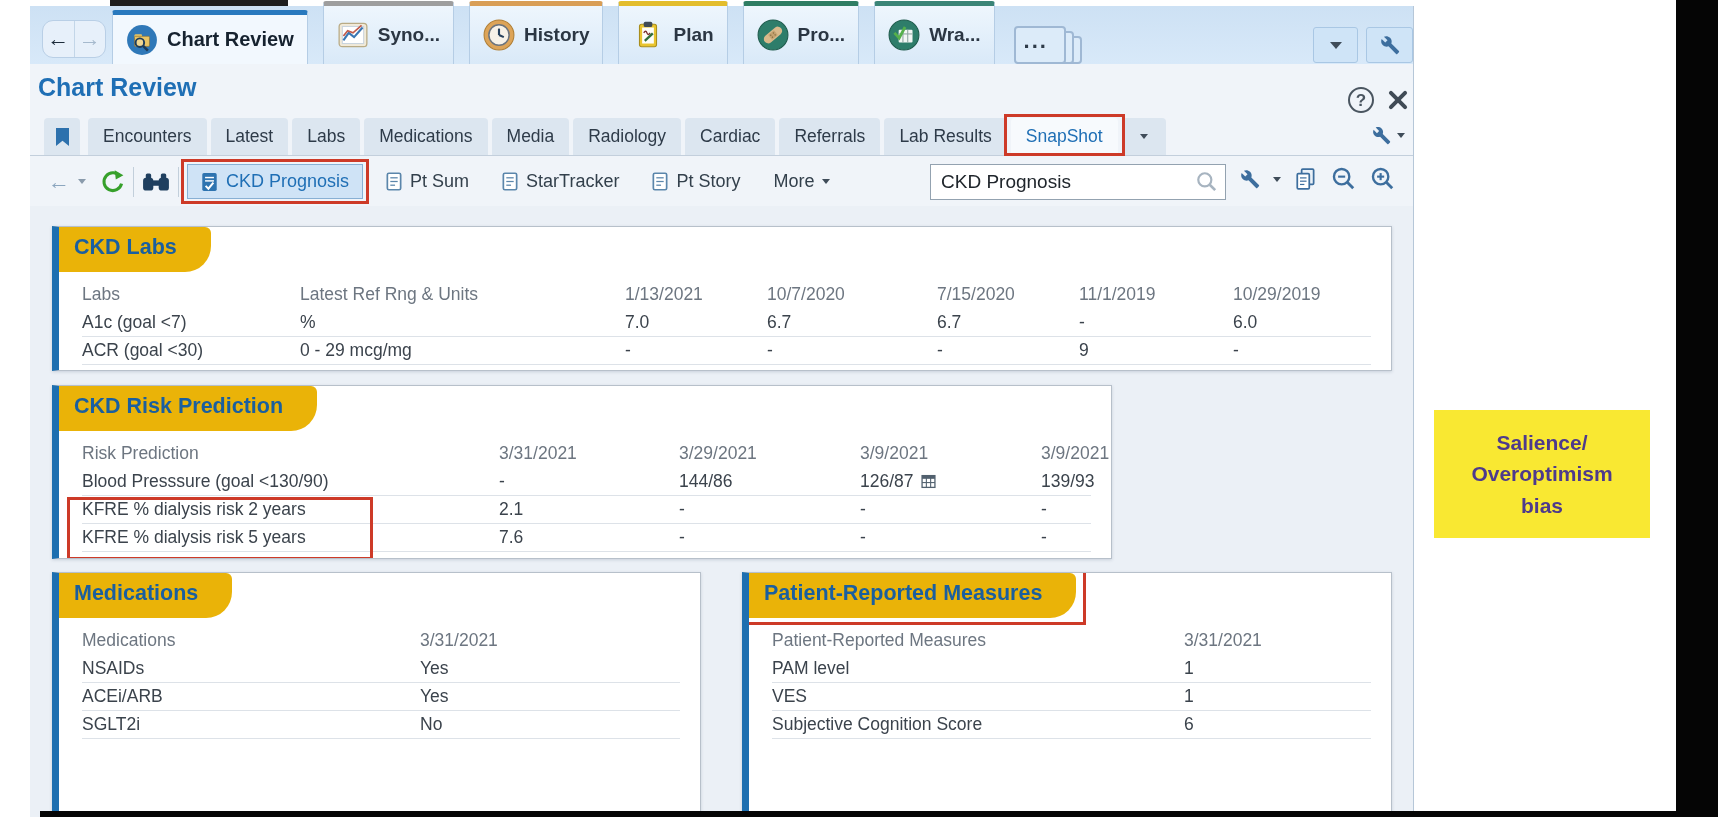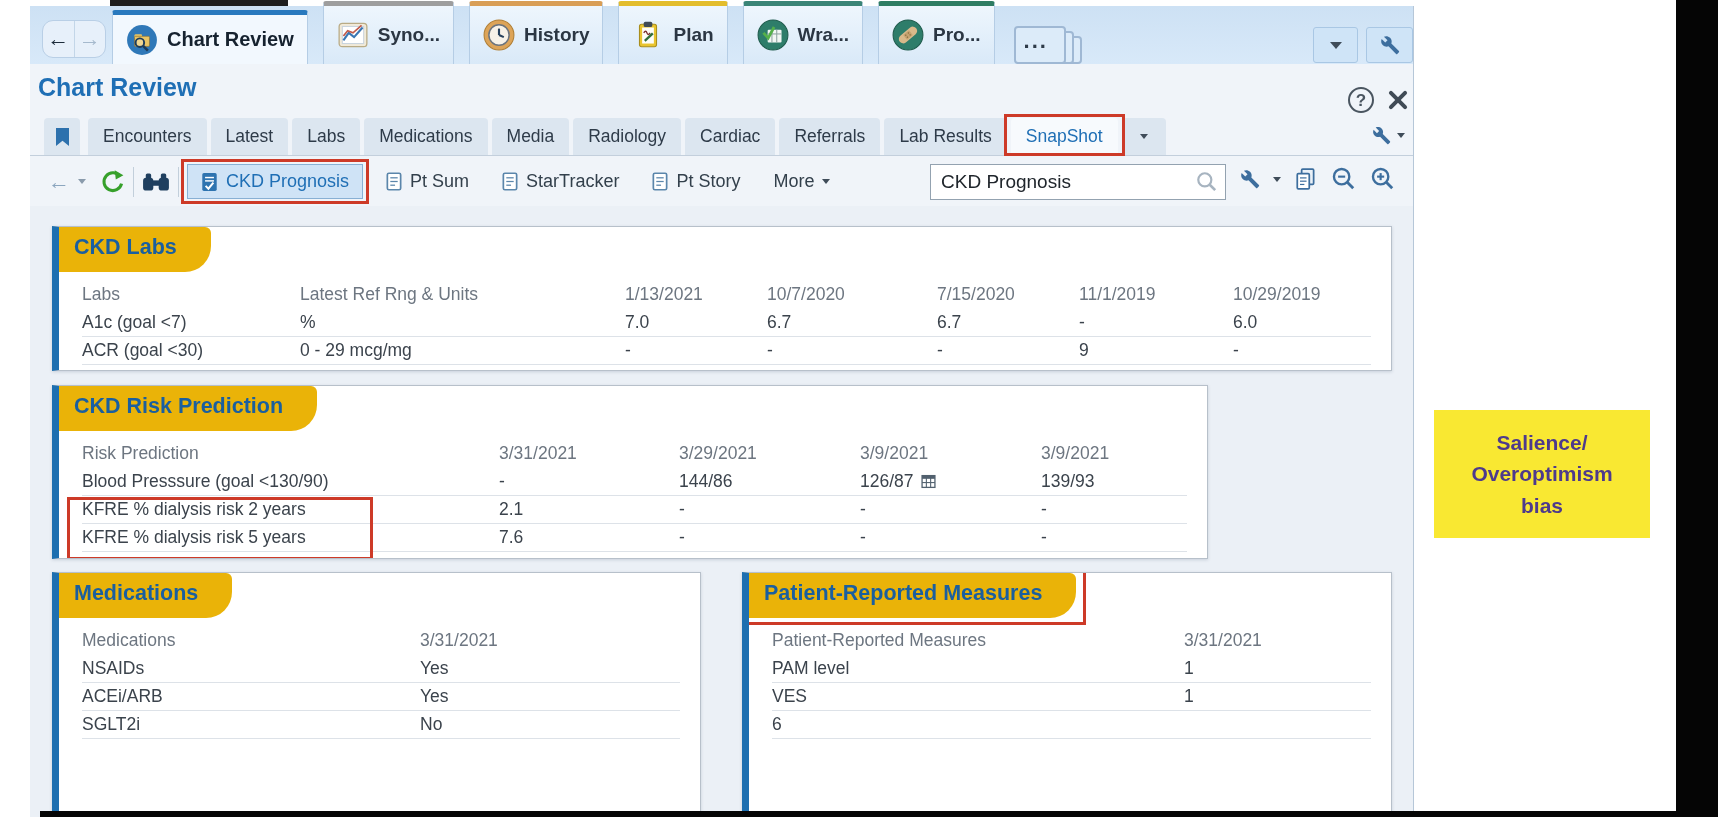--- a/index.html
+++ b/index.html
@@ -99,21 +99,21 @@
             border:1px solid #93a2b0; display:flex; align-items:center; }
   .search input { flex:1; border:none; outline:none; background:transparent;
                   font-family:"Liberation Sans", sans-serif; font-size:19px; color:#20262c; padding:0 6px 0 10px; }
   .tb-right { position:absolute; left:1210px; top:9px; display:flex; align-items:center; gap:13px; }
 
   
   .content { position:absolute; left:0; top:142px; right:0; bottom:0; background:#ebf0f6; }
   .panel { position:absolute; background:#fff; border:1px solid #b7c0ca;
            border-left:7px solid #1d6fb0; box-shadow:0 1px 3px rgba(40,60,90,.18); overflow:hidden; }
   .p-labs { left:22px; top:20px;  width:1340px; height:145px; }
-  .p-risk { left:22px; top:179px; width:1156px; height:174px; }
+  .p-risk { left:22px; top:179px; width:1060px; height:174px; }
   .p-meds { left:22px; top:366px; width:649px;  height:246px; }
   .p-prm  { left:712px; top:366px; width:650px; height:246px; }
 
   .pill { display:inline-block; background:#eab308; color:#1a5f9f; font-size:21.5px; font-weight:700;
           padding:8px 34px 12px 15px; border-radius:0 6px 26px 0; }
 
   .tbl { margin:8px 20px 0 23px; }
   .trow { display:grid; align-items:center; height:28px; font-size:17.5px; color:#3b434c;
           border-bottom:1px solid #dde2e8; }
   .trow.head { color:#6d7681; border-bottom:none; height:29px; }
@@ -180,47 +180,47 @@
 
       <div class="tab" style="border-top-color:#e3bd2d">
         <svg class="ticon" viewBox="0 0 30 30">
           <rect x="7" y="5" width="16" height="21" rx="2" fill="#e9c42e" stroke="#a98e1d" stroke-width="1"></rect>
           <rect x="11" y="2.5" width="8" height="5" rx="1.5" fill="#3f4a55"></rect>
           <rect x="9.5" y="8" width="11" height="15" fill="#fdfdf8"></rect>
           <path d="M11 13 q2 -3 3 0 t3 0" fill="none" stroke="#7a2f2f" stroke-width="1.3"></path>
           <line x1="12" y1="20.5" x2="19.5" y2="13.5" stroke="#2f6e39" stroke-width="2.2"></line>
         </svg>
         <span class="lbl">Plan</span>
-      </div>
-
-      <div class="tab" style="border-top-color:#3b8577">
-        <svg class="ticon" viewBox="0 0 30 30">
-          <circle cx="15" cy="15" r="14" fill="#2e7d6a" stroke="#1f5b4c" stroke-width="1"></circle>
-          <rect x="10" y="10" width="13" height="12" rx="1" fill="#f2f6f4"></rect>
-          <line x1="10" y1="14" x2="23" y2="14" stroke="#8fa6a0" stroke-width="1"></line>
-          <line x1="14" y1="10" x2="14" y2="22" stroke="#8fa6a0" stroke-width="1"></line>
-          <line x1="18.5" y1="10" x2="18.5" y2="22" stroke="#8fa6a0" stroke-width="1"></line>
-          <polyline points="6,13 10.5,18 16,7.5" fill="none" stroke="#55b04a" stroke-width="2.6"></polyline>
-        </svg>
-        <span class="lbl">Wra...</span>
       </div>
 
       <div class="tab" style="border-top-color:#2f7d63">
         <svg class="ticon" viewBox="0 0 30 30">
           <circle cx="15" cy="15" r="14" fill="#2e7d6a" stroke="#1f5b4c" stroke-width="1"></circle>
           <g transform="rotate(-40 15 15)">
             <rect x="5" y="11" width="20" height="8" rx="4" fill="#d9b98a"></rect>
             <rect x="11.5" y="12.2" width="7" height="5.6" fill="#c4a270"></rect>
             <circle cx="13.3" cy="13.8" r="0.7" fill="#8f7344"></circle>
               <circle cx="16.6" cy="13.8" r="0.7" fill="#8f7344"></circle>
             <circle cx="13.3" cy="16.2" r="0.7" fill="#8f7344"></circle>
               <circle cx="16.6" cy="16.2" r="0.7" fill="#8f7344"></circle>
           </g>
         </svg>
         <span class="lbl">Pro...</span>
+      </div>
+
+      <div class="tab" style="border-top-color:#3b8577">
+        <svg class="ticon" viewBox="0 0 30 30">
+          <circle cx="15" cy="15" r="14" fill="#2e7d6a" stroke="#1f5b4c" stroke-width="1"></circle>
+          <rect x="10" y="10" width="13" height="12" rx="1" fill="#f2f6f4"></rect>
+          <line x1="10" y1="14" x2="23" y2="14" stroke="#8fa6a0" stroke-width="1"></line>
+          <line x1="14" y1="10" x2="14" y2="22" stroke="#8fa6a0" stroke-width="1"></line>
+          <line x1="18.5" y1="10" x2="18.5" y2="22" stroke="#8fa6a0" stroke-width="1"></line>
+          <polyline points="6,13 10.5,18 16,7.5" fill="none" stroke="#55b04a" stroke-width="2.6"></polyline>
+        </svg>
+        <span class="lbl">Wra...</span>
       </div>
 
       <div class="more-tabs">
         <div class="pg pg3"></div>
         <div class="pg pg2"></div>
         <div class="pg pg1"></div>
         <div class="dots">...</div>
       </div>
     </div>
 
@@ -501,20 +501,21 @@
           </div>
           <div class="trow g-prm">
             <div class="cell">PAM level</div>
               <div class="cell">1</div>
           </div>
           <div class="trow g-prm">
             <div class="cell">VES</div>
               <div class="cell">1</div>
           </div>
           <div class="trow g-prm last">
+            <div class="cell">Subjective Cognition Score</div>
               <div class="cell">6</div>
           </div>
         </div>
       </div>
 
     </div>
   </div>
 </div>
 
 <div class="note">

